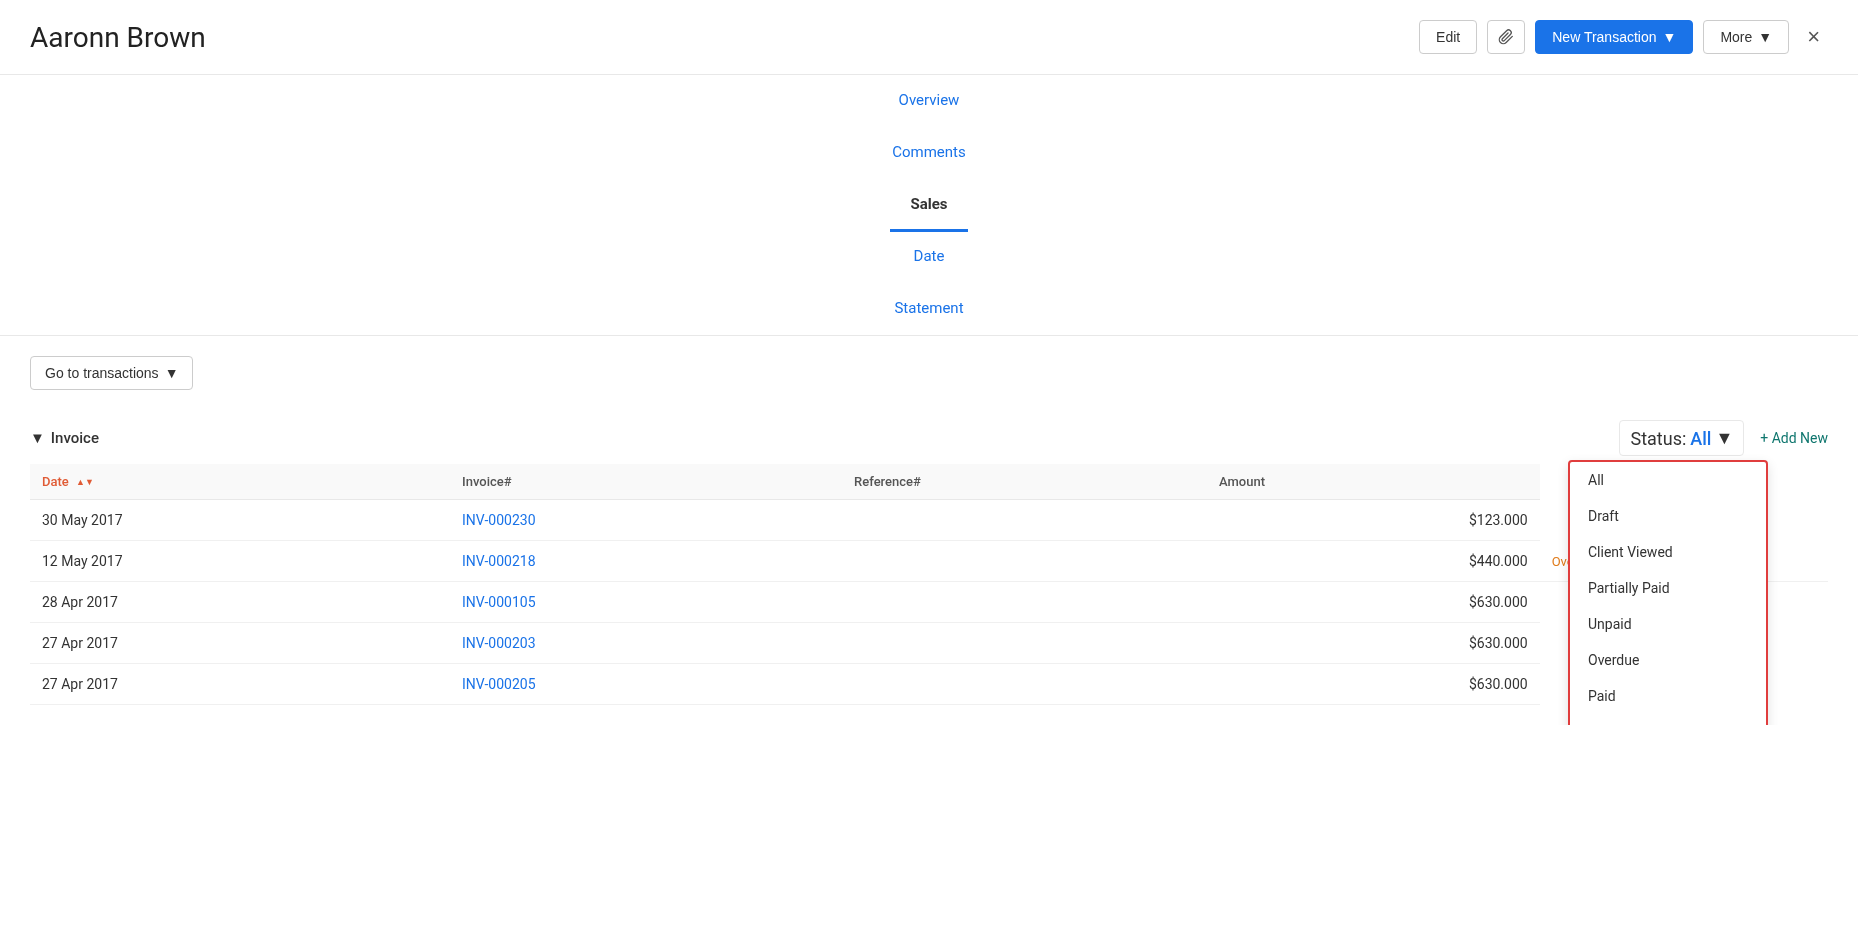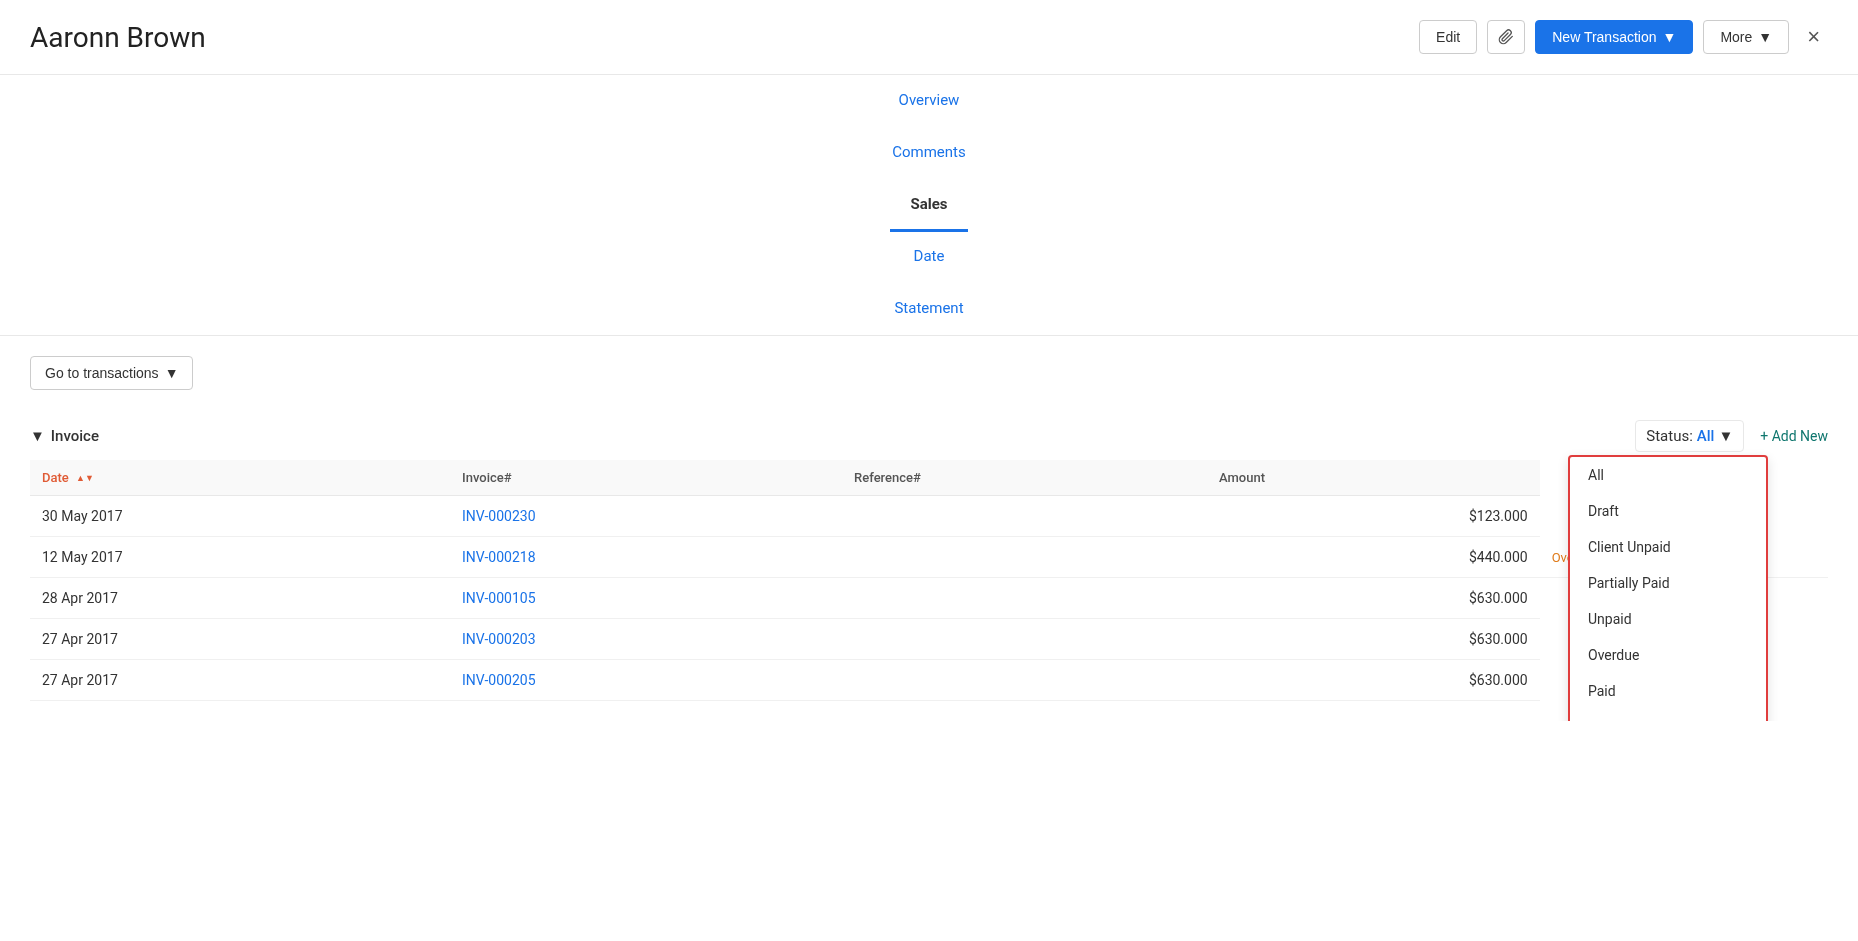--- a/index.html
+++ b/index.html
@@ -141,21 +141,21 @@
 
     .status-filter {
       display: inline-flex;
       align-items: center;
       gap: 4px;
       padding: 6px 10px;
       border: 1px solid #e8e8e8;
       border-radius: 4px;
       background: #fff;
       cursor: pointer;
-      font-size: 15px;
+      font-size: 18px;
       color: #333;
     }
 
     .status-filter .status-value {
       color: #1a73e8;
       font-weight: 500;
     }
 
     .add-new-link {
       color: #0f766e;
@@ -288,21 +288,21 @@
       <div class="status-dropdown-container">
         <div class="status-filter">
           <span>Status:</span>
           <span class="status-value">All</span>
           <span>▼</span>
         </div>
 
         <div class="dropdown-popup">
           <div class="dropdown-item">All</div>
           <div class="dropdown-item">Draft</div>
-          <div class="dropdown-item">Client Unpaid</div>
+          <div class="dropdown-item">Client Viewed</div>
           <div class="dropdown-item">Partially Paid</div>
           <div class="dropdown-item">Unpaid</div>
           <div class="dropdown-item">Overdue</div>
           <div class="dropdown-item">Paid</div>
           <div class="dropdown-item">Void</div>
         </div>
 
         <a class="add-new-link">+ Add New</a>
       </div>
     </div>

